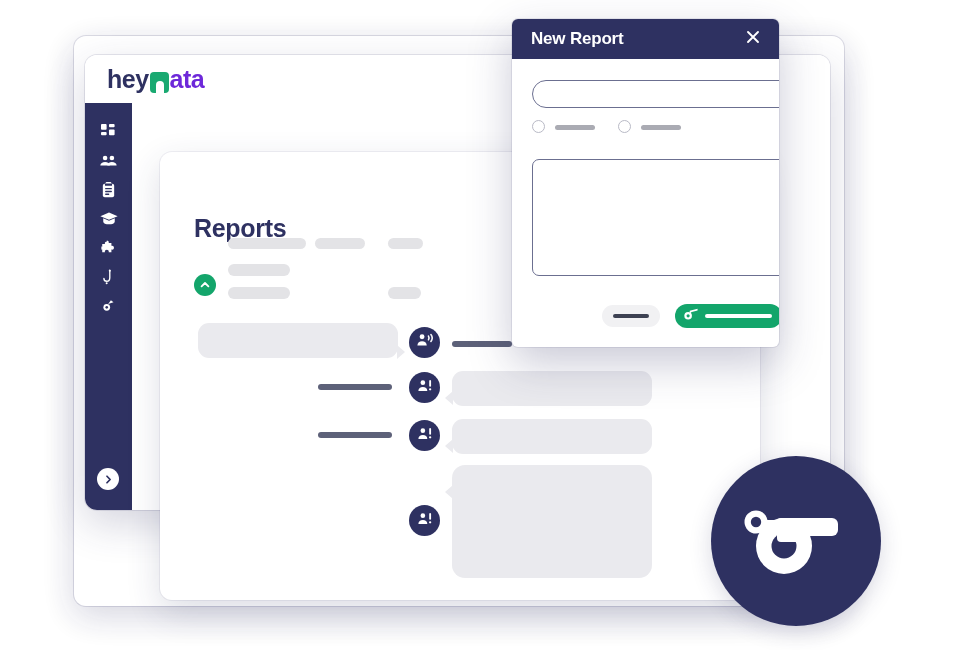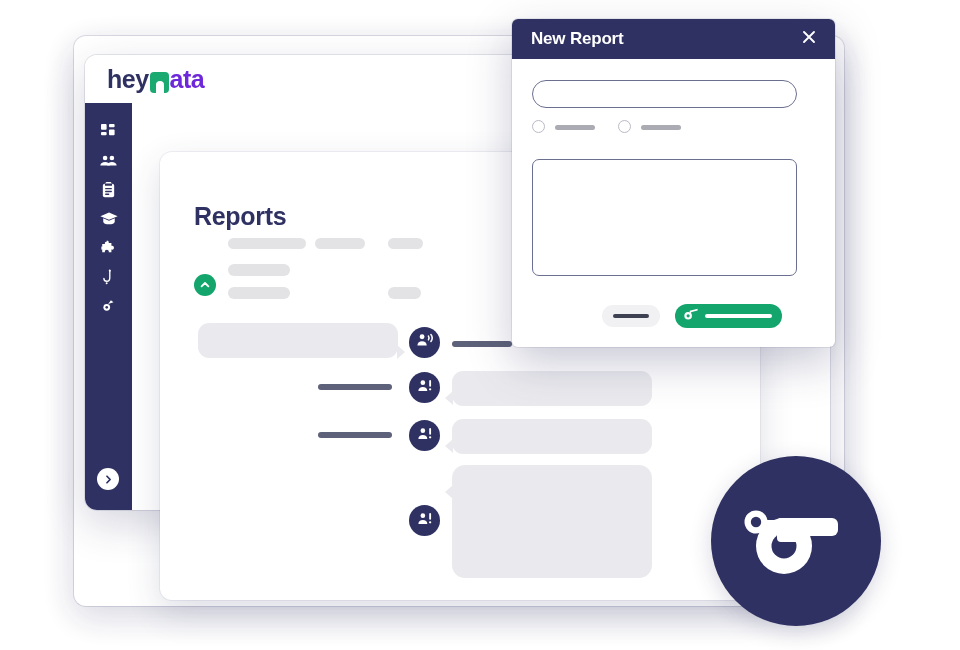--- a/index.html
+++ b/index.html
@@ -143,21 +143,21 @@
     left: 160px; top: 152px;
     width: 600px; height: 448px;
     background: #ffffff;
     border-radius: 12px;
     box-shadow: 0 0 0 1px rgba(60,62,110,0.07),
                 0 12px 34px rgba(45,47,95,0.16);
     overflow: hidden;
   }
   #reports-title {
     position: absolute;
-    left: 34px; top: 50px;
+    left: 34px; top: 62px;
     font-size: 25px;
     font-weight: 700;
     color: #2e3161;
     letter-spacing: -0.3px;
   }
 
   
   .bar {
     position: absolute;
     background: #e3e3e6;
@@ -211,21 +211,21 @@
     width: 0; height: 0;
     border-top: 7px solid transparent;
     border-bottom: 7px solid transparent;
     border-right: 8px solid #eaeaee;
   }
 
   
   #modal {
     position: absolute;
     left: 512px; top: 19px;
-    width: 323px; height: 328px;
+    width: 267px; height: 328px;
     background: #ffffff;
     border-radius: 6px;
     overflow: hidden;
     box-shadow: 0 0 0 1px rgba(60,62,110,0.10),
                 0 16px 44px rgba(45,47,95,0.26);
   }
   #modal-header {
     height: 40px;
     background: #2e3161;
     display: flex;

